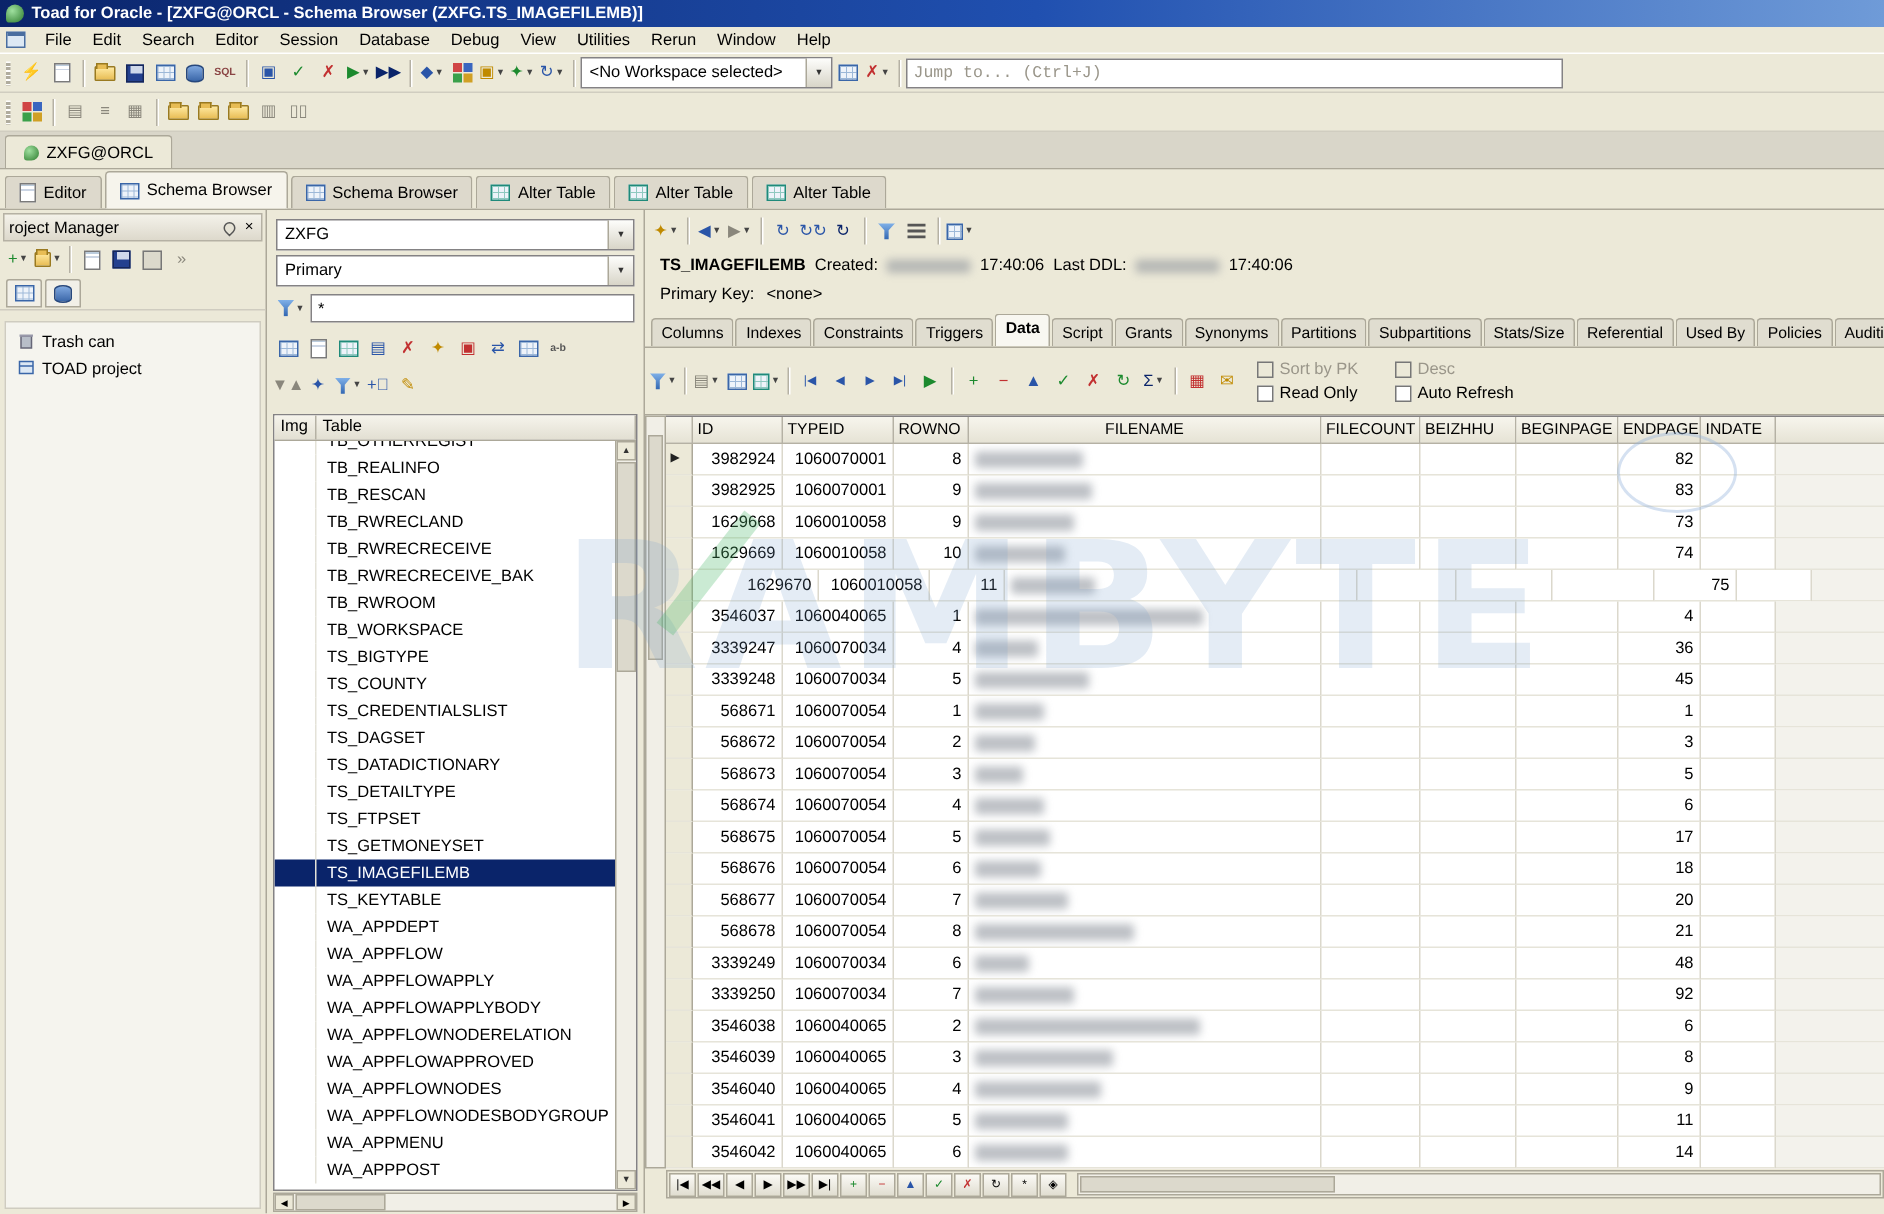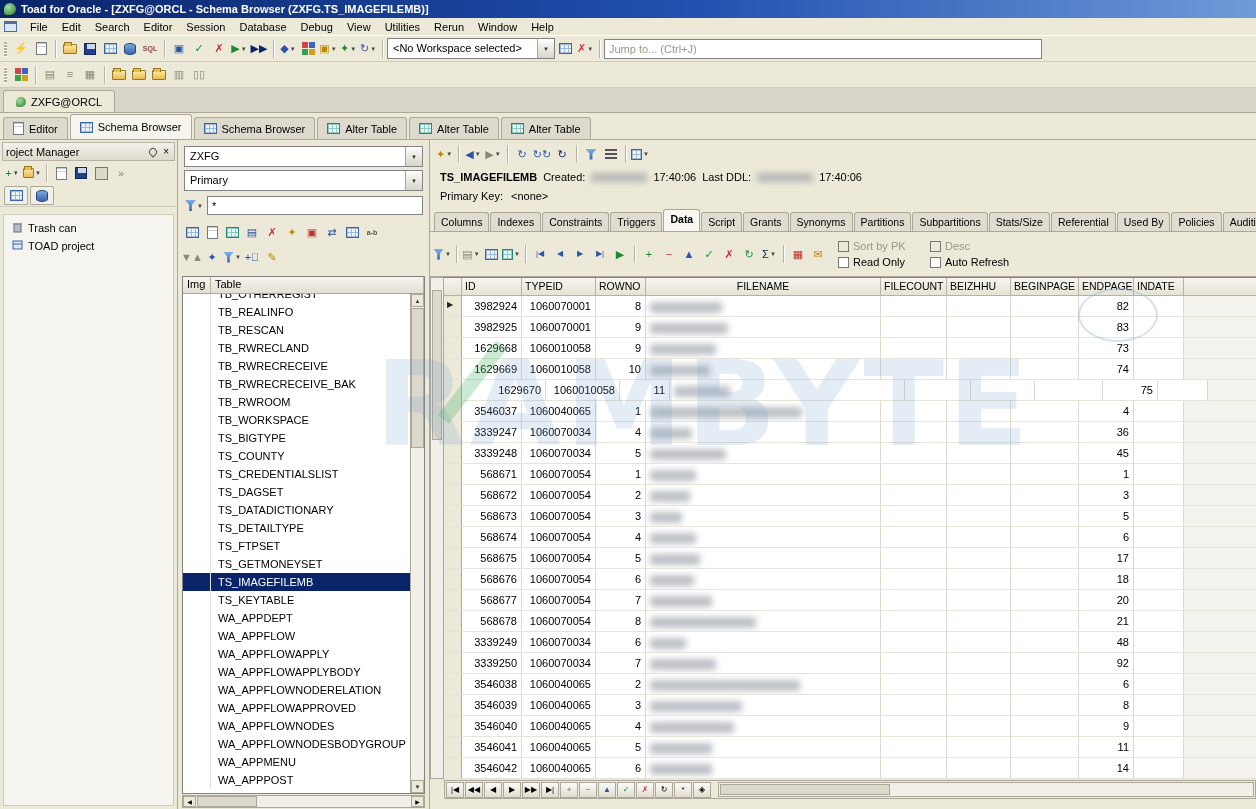--- a/index.html
+++ b/index.html
@@ -229,21 +229,21 @@
     <span class="cbtn">▼</span>
   </div>
   <button class="ic">
       <span class="gridic"></span>
     </button>
   <button class="ic">
       <span class="g-red">✗</span>
       <span class="dd">▼</span>
     </button>
   <span class="sep"></span>
-  <input class="txt" style="flex: 1 1 0%; max-width: 438px;" placeholder="Jump to... (Ctrl+J)">
+  <input class="txt" style="flex: 1 1 0%; max-width: 438px; font-family: Liberation Mono, monospace;" placeholder="Jump to... (Ctrl+J)">
 </div>
 
 <div class="toolbar tb2">
   <span class="grip"></span>
   <button class="ic">
       <span class="quad">
         <i></i>
         <i></i>
         <i></i>
         <i></i>

